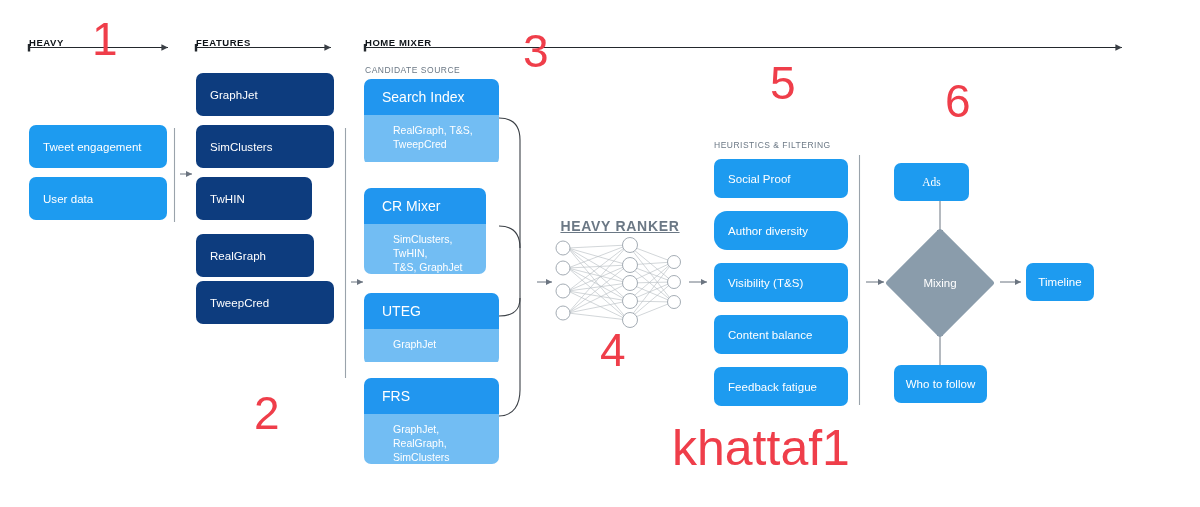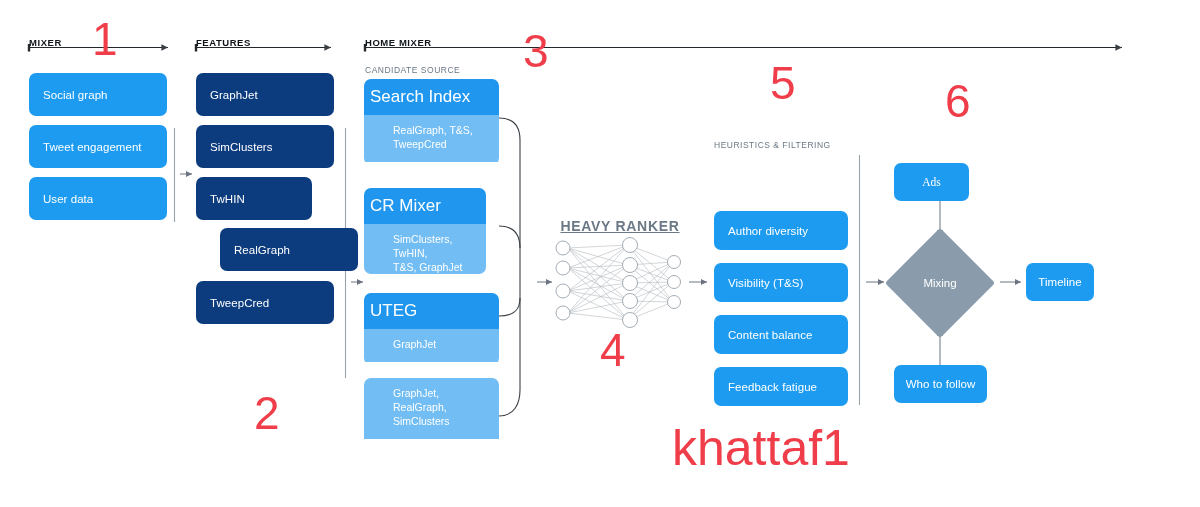--- a/index.html
+++ b/index.html
@@ -63,24 +63,24 @@
 
   
   .cs-card {
     border-radius: 7px;
     overflow: hidden;
     box-sizing: border-box;
   }
   .cs-head {
     background: #2196ef;
     color: #ffffff;
-    font-size: 17px;
+    font-size: 14px;
     display: flex;
     align-items: center;
-    padding-left: 6px;
+    padding-left: 18px;
     box-sizing: border-box;
     height: 36px;
   }
   .cs-body {
     background: #72bdf3;
     color: #ffffff;
     font-size: 10.5px;
     line-height: 1.32;
     padding: 9px 10px 10px 29px;
     box-sizing: border-box;
@@ -223,47 +223,44 @@
         <circle cx="630" cy="283" r="7.5"></circle>
         <circle cx="630" cy="301" r="7.5"></circle>
         <circle cx="630" cy="320" r="7.5"></circle>
         <circle cx="674" cy="262" r="6.5"></circle>
         <circle cx="674" cy="282" r="6.5"></circle>
         <circle cx="674" cy="302" r="6.5"></circle>
       </g>
     </g>
   </svg>
 
-  <div class="abs sec-title" style="left:29px; top:37px;">MIXER</div>
+  <div class="abs sec-title" style="left:29px; top:37px;">HEAVY</div>
   <div class="abs sec-title" style="left:196px; top:37px;">FEATURES</div>
   <div class="abs sec-title" style="left:365px; top:37px;">HOME MIXER</div>
   <div class="abs sub-title" style="left:365px; top:65px;">CANDIDATE SOURCE</div>
   <div class="abs ranker-title" style="left:555px; top:218px; width:130px;">HEAVY RANKER</div>
   <div class="abs sub-title" style="left:714px; top:140px;">HEURISTICS &amp; FILTERING</div>
 
-  <div class="abs box blue" style="left:29px; top:73px; width:138px; height:43px;">
-    <span>Social graph</span>
-  </div>
   <div class="abs box blue" style="left:29px; top:125px; width:138px; height:43px;">
     <span>Tweet engagement</span>
   </div>
   <div class="abs box blue" style="left:29px; top:177px; width:138px; height:43px;">
     <span>User data</span>
   </div>
 
   <div class="abs box navy" style="left:196px; top:73px; width:138px; height:43px;">
     <span>GraphJet</span>
   </div>
   <div class="abs box navy" style="left:196px; top:125px; width:138px; height:43px;">
     <span>SimClusters</span>
   </div>
   <div class="abs box navy" style="left:196px; top:177px; width:116px; height:43px;">
     <span>TwHIN</span>
   </div>
-  <div class="abs box navy" style="left:196px; top:228px; width:138px; height:43px;margin-left:24px;">
+  <div class="abs box navy" style="left:196px; top:234px; width:118px; height:43px;">
     <span>RealGraph</span>
   </div>
   <div class="abs box navy" style="left:196px; top:281px; width:138px; height:43px;">
     <span>TweepCred</span>
   </div>
 
   <div class="abs cs-card" style="left:364px; top:79px; width:135px; height:86px;">
     <div class="cs-head">Search Index</div>
     <div class="cs-body">RealGraph, T&amp;S,
 TweepCred</div>
@@ -271,25 +268,29 @@
   <div class="abs cs-card" style="left:364px; top:188px; width:122px; height:86px;">
     <div class="cs-head">CR Mixer</div>
     <div class="cs-body">SimClusters, TwHIN,
 T&amp;S, GraphJet</div>
   </div>
   <div class="abs cs-card" style="left:364px; top:293px; width:135px; height:72px;">
     <div class="cs-head">UTEG</div>
     <div class="cs-body">GraphJet</div>
   </div>
   <div class="abs cs-card" style="left:364px; top:378px; width:135px; height:86px;">
+    <div class="cs-head">FRS</div>
     <div class="cs-body">GraphJet, RealGraph,
 SimClusters</div>
   </div>
 
-  <div class="abs box blue" style="left:714px; top:211px; width:134px; height:39px;">
+  <div class="abs box blue" style="left:714px; top:159px; width:134px; height:39px;">
+    <span>Social Proof</span>
+  </div>
+  <div class="abs box blue" style="left:714px; top:211px; width:134px; height:39px;border-radius:13px;">
     <span>Author diversity</span>
   </div>
   <div class="abs box blue" style="left:714px; top:263px; width:134px; height:39px;">
     <span>Visibility (T&amp;S)</span>
   </div>
   <div class="abs box blue" style="left:714px; top:315px; width:134px; height:39px;">
     <span>Content balance</span>
   </div>
   <div class="abs box blue" style="left:714px; top:367px; width:134px; height:39px;">
     <span>Feedback fatigue</span>

